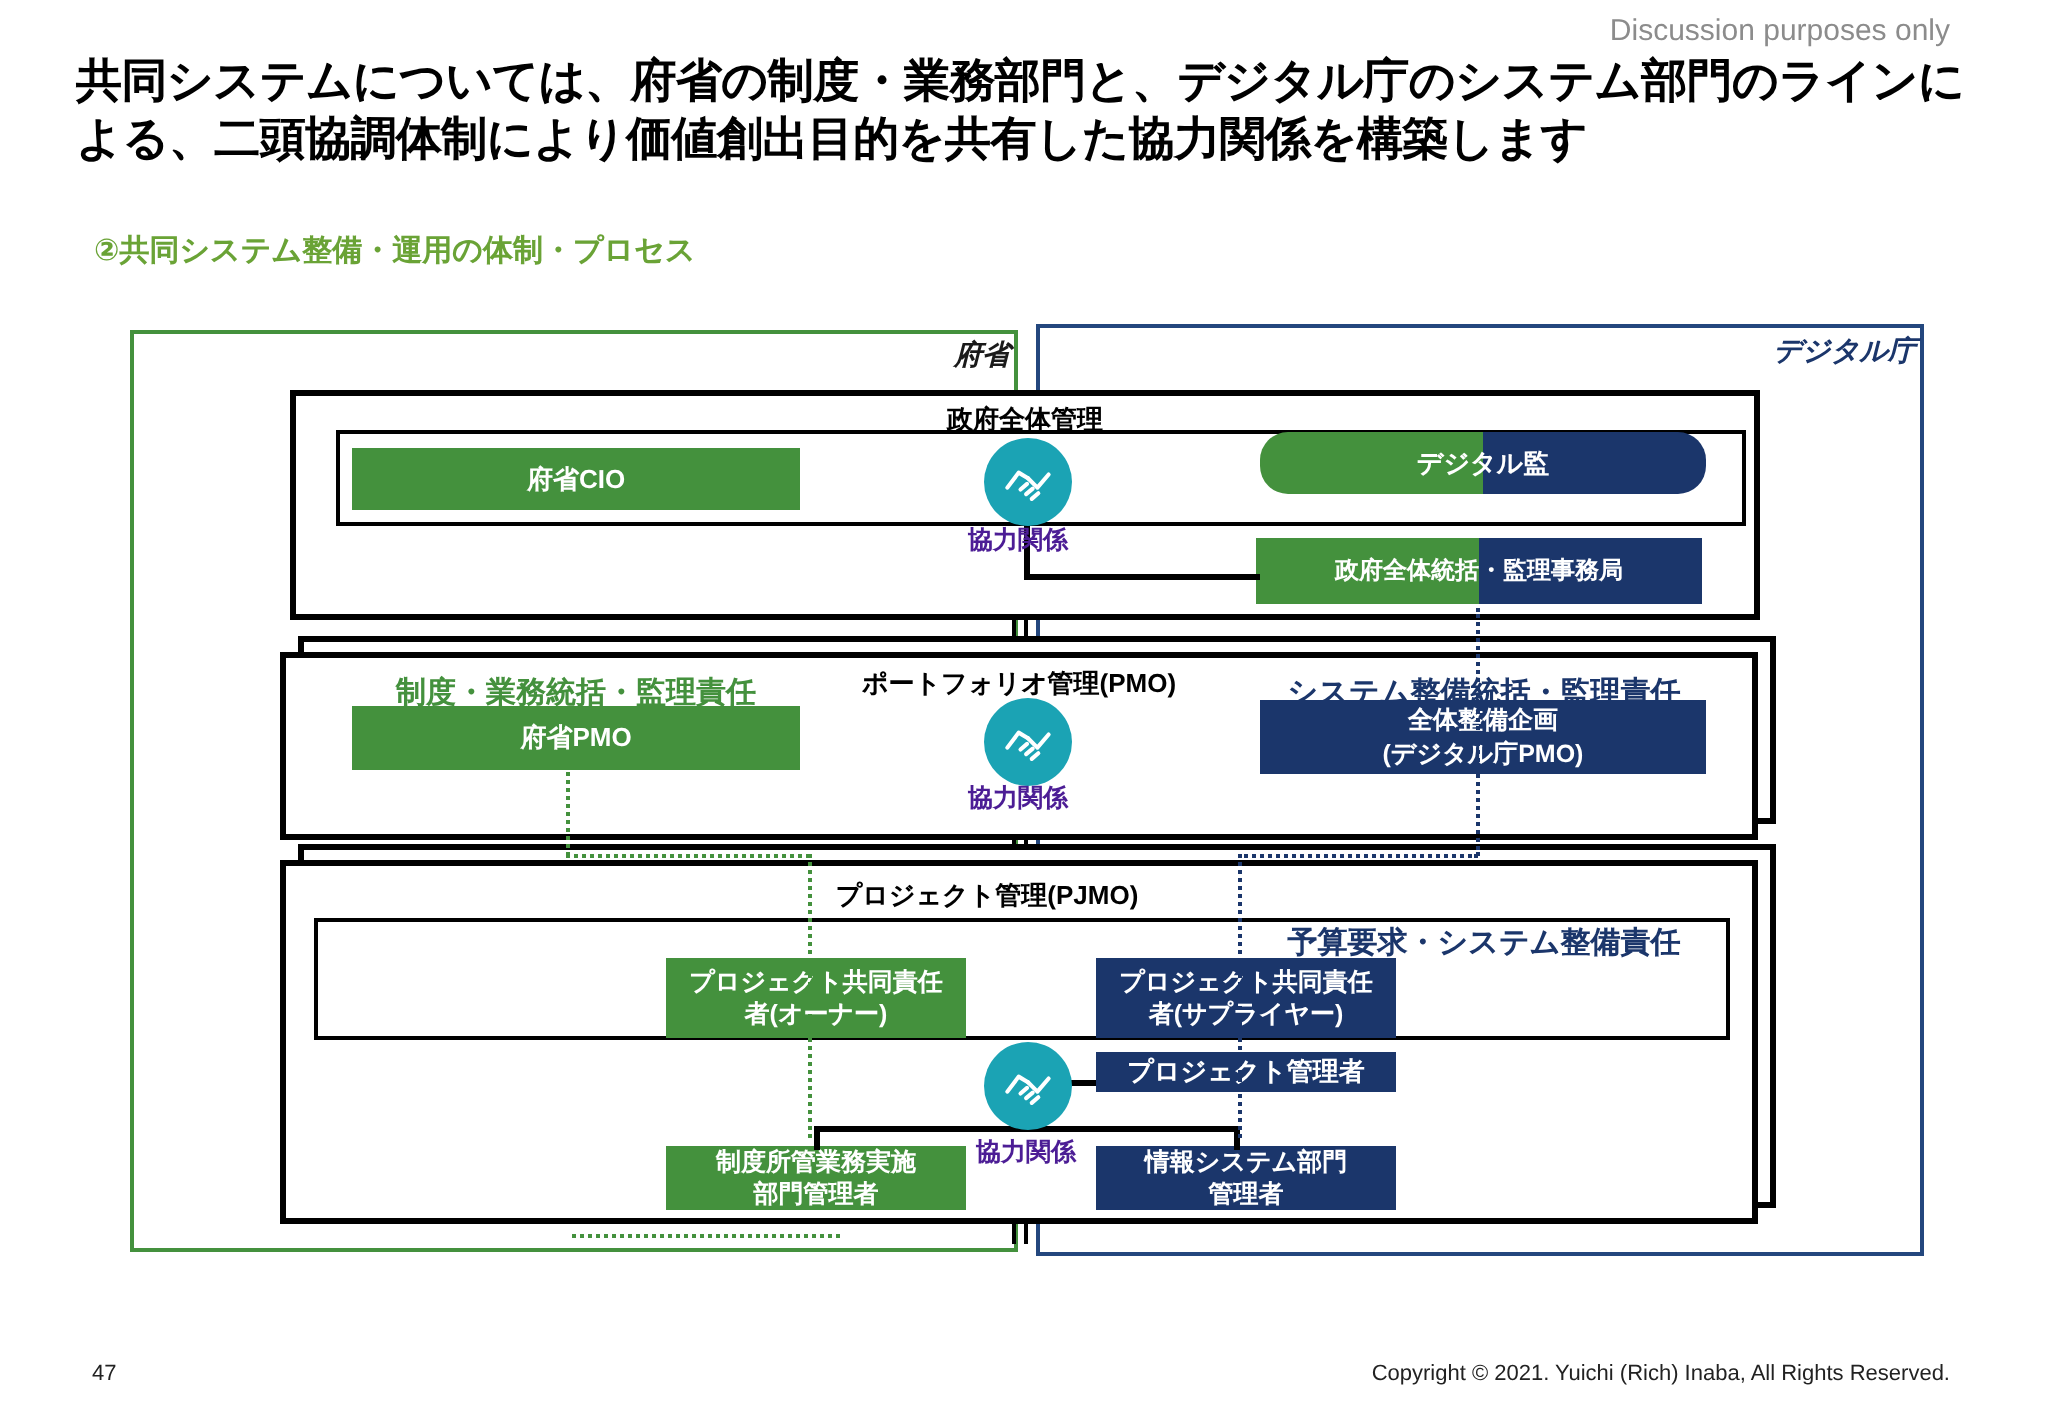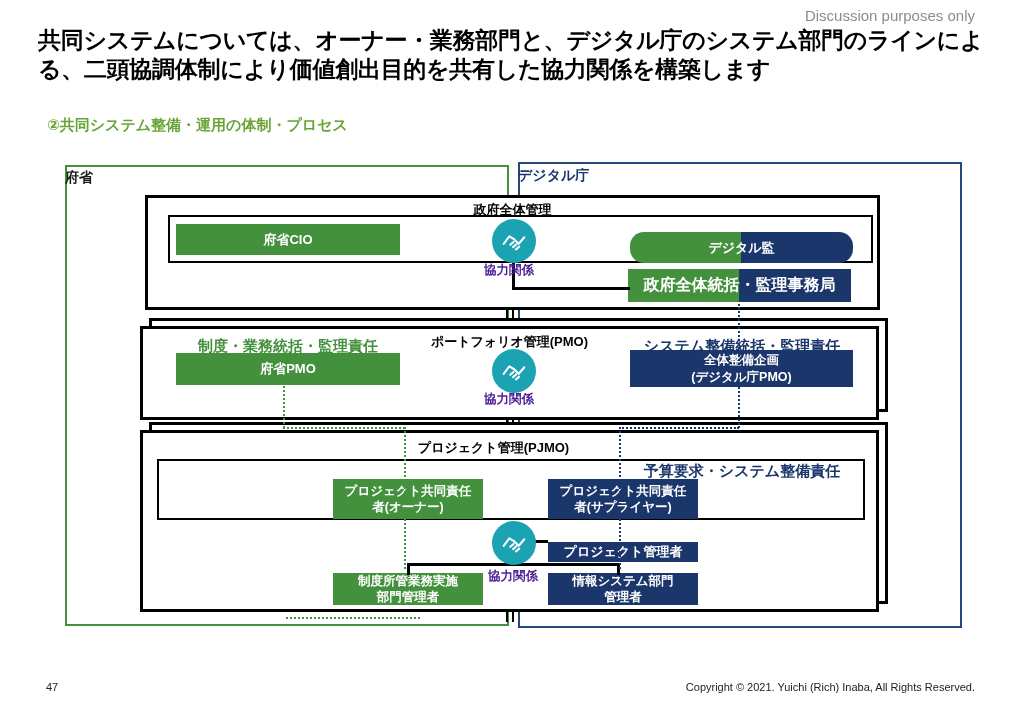--- a/index.html
+++ b/index.html
@@ -8,21 +8,21 @@
   .slide{position:relative;width:1024px;height:709px;background:#fff;}
   .abs{position:absolute;}
   .watermark{top:7px;right:49px;font-size:15px;color:#8c8c8c;}
   .title{left:38px;top:26px;width:958px;font-size:23px;font-weight:bold;
          line-height:1.28;color:#000;letter-spacing:-0.3px;}
   .section-heading{left:47px;top:116px;font-size:15px;font-weight:bold;color:#6aa336;}
 
   
   .container-green{left:65px;top:165px;width:440px;height:457px;border:2px solid #44913d;z-index:1;}
   .container-blue{left:518px;top:162px;width:440px;height:462px;border:2px solid #24477e;z-index:1;}
-  .container-label{font-size:14px;font-weight:bold;text-align:left;z-index:2;}
+  .container-label{font-size:14px;font-weight:bold;text-align:right;z-index:2;font-style:italic;}
   .lbl-ministry{left:65px;top:169px;width:440px;color:#1a1a1a;}
   .lbl-agency{left:518px;top:167px;width:440px;color:#1b366b;}
 
   
   .layer{background:#fff;border:3px solid #000;box-sizing:border-box;z-index:5;}
   .layer-back{background:#fff;border:3px solid #000;box-sizing:border-box;z-index:4;}
   .l1{left:145px;top:195px;width:735px;height:115px;}
   .l2{left:140px;top:326px;width:739px;height:94px;}
   .l2b{left:149px;top:318px;width:739px;height:94px;}
   .l3{left:140px;top:430px;width:739px;height:182px;}
@@ -59,21 +59,21 @@
   .dot-h{height:0;border-top:2px dotted;z-index:12;}
 
   .footer{font-size:11px;color:#222;}
 </style>
 </head>
 <body>
 
 <div class="slide">
 
   <div class="abs watermark">Discussion purposes only</div>
-  <div class="abs title">共同システムについては、オーナー・業務部門と、デジタル庁のシステム部門のラインによる、二頭協調体制により価値創出目的を共有した協力関係を構築します</div>
+  <div class="abs title">共同システムについては、府省の制度・業務部門と、デジタル庁のシステム部門のラインによる、二頭協調体制により価値創出目的を共有した協力関係を構築します</div>
   <div class="abs section-heading">②共同システム整備・運用の体制・プロセス</div>
 
   <div class="abs container-green"></div>
   <div class="abs container-blue"></div>
   <div class="abs container-label lbl-ministry">府省</div>
   <div class="abs container-label lbl-agency">デジタル庁</div>
 
   <div class="abs gapline" style="left:506px;top:307px;height:21px;"></div>
   <div class="abs gapline" style="left:512px;top:307px;height:21px;"></div>
   <div class="abs gapline" style="left:506px;top:417px;height:15px;"></div>
@@ -89,25 +89,25 @@
       <svg width="30" height="30" viewBox="0 0 32 32">
         <g fill="none" stroke="#fff" stroke-width="2.2" stroke-linecap="round" stroke-linejoin="round">
           <path d="M5 19 L11 11 L16 14"></path>
           <path d="M27 12 L21 19 L16 14"></path>
           <path d="M12 20 l3.5 -3"></path>
           <path d="M15 22.5 l3.5 -3"></path>
           <path d="M18 25 l3.5 -3"></path>
         </g>
       </svg>
     </div>
-    <div class="abs box box-split one-line" style="left:482px;top:34px;width:223px;height:31px;border-radius:14px;">デジタル監</div>
+    <div class="abs box box-split one-line" style="left:482px;top:18px;width:223px;height:31px;border-radius:14px;">デジタル監</div>
     <div class="abs coop" style="left:316px;top:64px;width:90px;">協力関係</div>
     <div class="abs conn conn-v" style="left:364px;top:58px;height:34px;"></div>
     <div class="abs conn conn-h" style="left:364px;top:89px;width:118px;"></div>
-    <div class="abs box box-split one-line" style="left:480px;top:71px;width:223px;height:33px;font-size:16px;">政府全体統括・監理事務局</div>
+    <div class="abs box box-split one-line" style="left:480px;top:71px;width:223px;height:33px;font-size:12px;">政府全体統括・監理事務局</div>
   </div>
 
   <div class="abs layer-back l2b"></div>
   <div class="abs layer l2">
     <div class="abs layer-title" style="left:0;top:4px;width:733px;">ポートフォリオ管理(PMO)</div>
     <div class="abs resp resp-green" style="left:30px;top:8px;width:230px;">制度・業務統括・監理責任</div>
     <div class="abs box box-green one-line" style="left:33px;top:24px;width:224px;height:32px;">府省PMO</div>
     <div class="abs handshake" style="left:349px;top:20px;">
       <svg width="30" height="30" viewBox="0 0 32 32">
         <g fill="none" stroke="#fff" stroke-width="2.2" stroke-linecap="round" stroke-linejoin="round">
@@ -139,21 +139,21 @@
         <g fill="none" stroke="#fff" stroke-width="2.2" stroke-linecap="round" stroke-linejoin="round">
           <path d="M5 19 L11 11 L16 14"></path>
           <path d="M27 12 L21 19 L16 14"></path>
           <path d="M12 20 l3.5 -3"></path>
           <path d="M15 22.5 l3.5 -3"></path>
           <path d="M18 25 l3.5 -3"></path>
         </g>
       </svg>
     </div>
     <div class="abs conn conn-h" style="left:391px;top:107px;width:14px;"></div>
-    <div class="abs box box-navy one-line" style="left:405px;top:93px;width:150px;height:20px;margin-top:16px;">プロジェクト管理者</div>
+    <div class="abs box box-navy one-line" style="left:405px;top:93px;width:150px;height:20px;">プロジェクト管理者</div>
     <div class="abs conn conn-h" style="left:264px;top:130px;width:213px;"></div>
     <div class="abs conn conn-v" style="left:264px;top:130px;height:12px;"></div>
     <div class="abs conn conn-v" style="left:474px;top:130px;height:12px;"></div>
     <div class="abs coop" style="left:325px;top:135px;width:90px;">協力関係</div>
     <div class="abs box box-green two-line" style="left:190px;top:140px;width:150px;height:32px;">制度所管業務実施
 部門管理者</div>
     <div class="abs box box-navy two-line" style="left:405px;top:140px;width:150px;height:32px;">情報システム部門
 管理者</div>
   </div>
 

